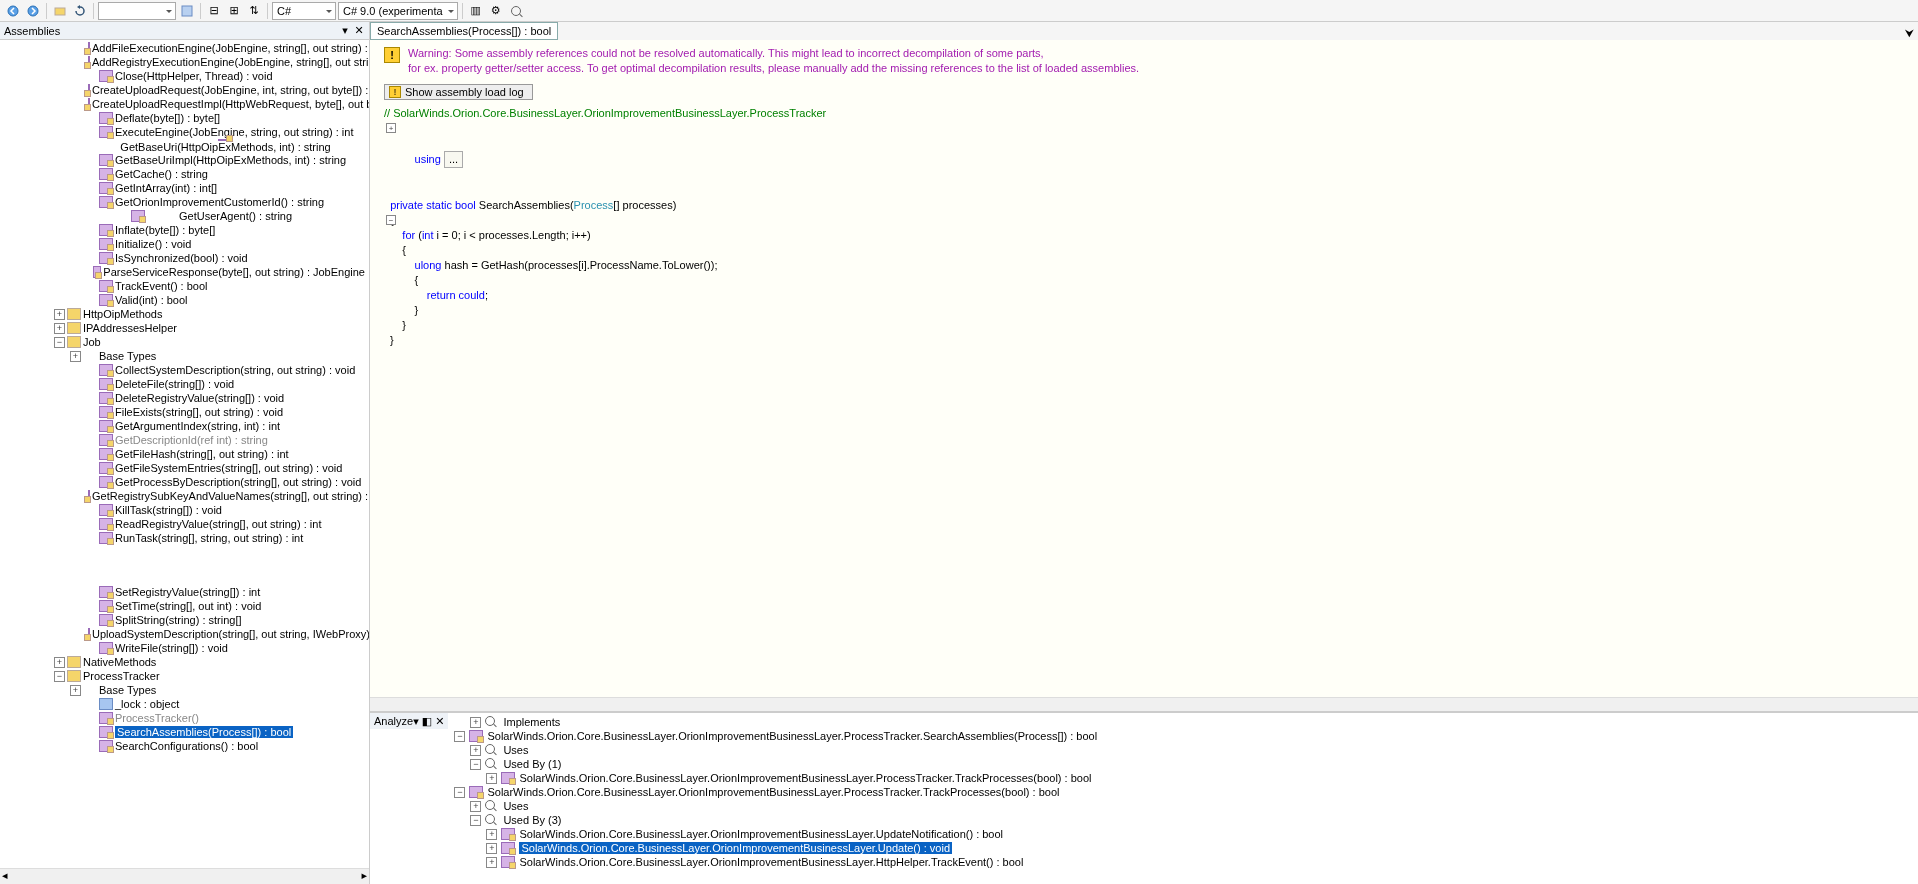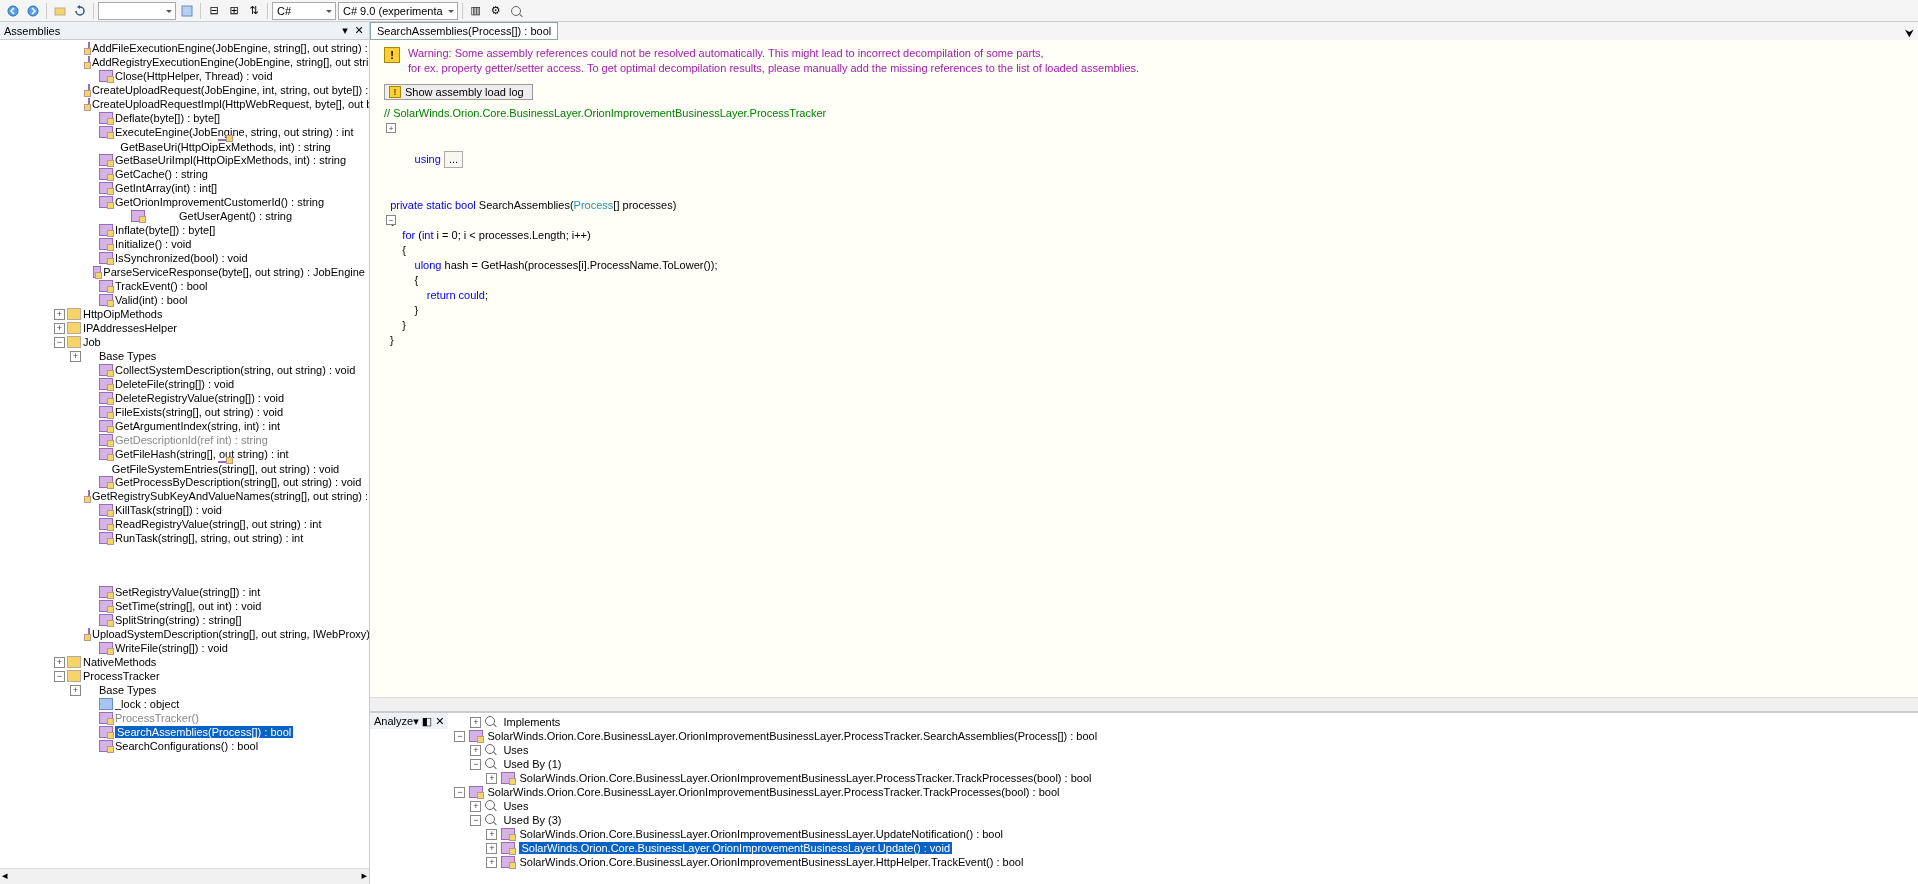--- a/index.html
+++ b/index.html
@@ -279,21 +279,21 @@
         <div class="tree-row" style="padding-left: 84px;">
           <span class="expander empty"></span>
           <span class="ticon ic-method-static"></span>
           <span class="label gray">GetDescriptionId(ref int) : string</span>
         </div>
         <div class="tree-row" style="padding-left: 84px;">
           <span class="expander empty"></span>
           <span class="ticon ic-method-static"></span>
           <span class="label">GetFileHash(string[], out string) : int</span>
         </div>
-        <div class="tree-row" style="padding-left: 84px; flex-direction: column;">
+        <div class="tree-row" style="padding-left: 84px;">
           <span class="expander empty"></span>
           <span class="ticon ic-method-static"></span>
           <span class="label">GetFileSystemEntries(string[], out string) : void</span>
         </div>
         <div class="tree-row" style="padding-left: 84px;">
           <span class="expander empty"></span>
           <span class="ticon ic-method-static"></span>
           <span class="label">GetProcessByDescription(string[], out string) : void</span>
         </div>
         <div class="tree-row" style="padding-left: 84px;">

